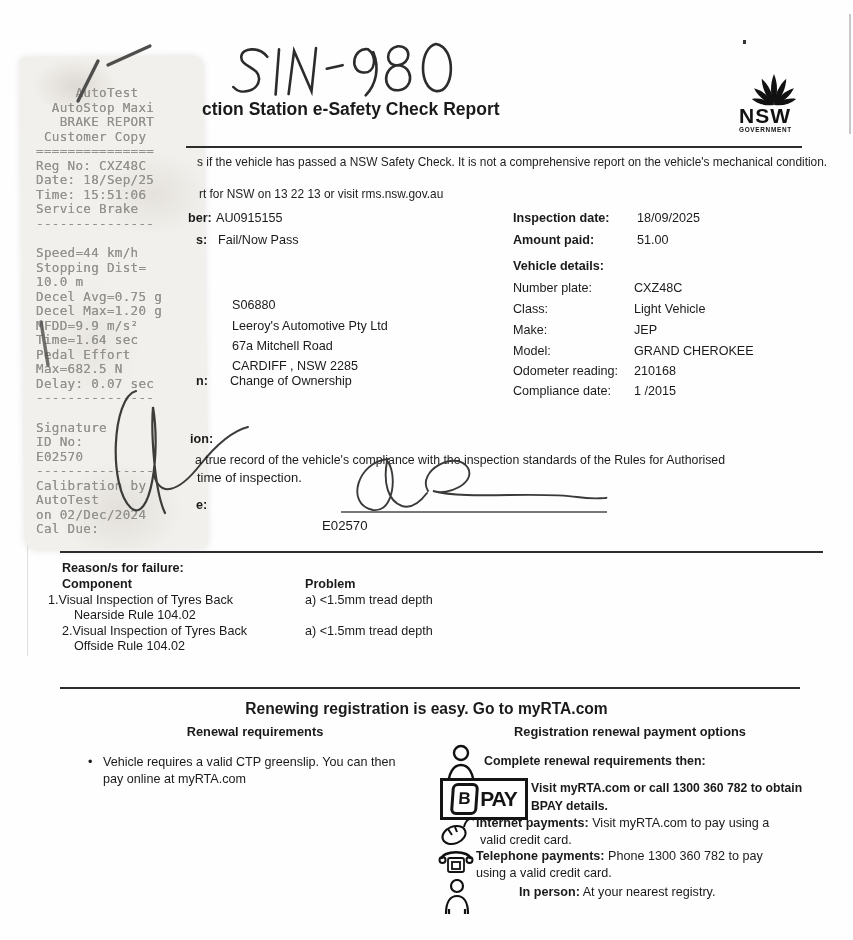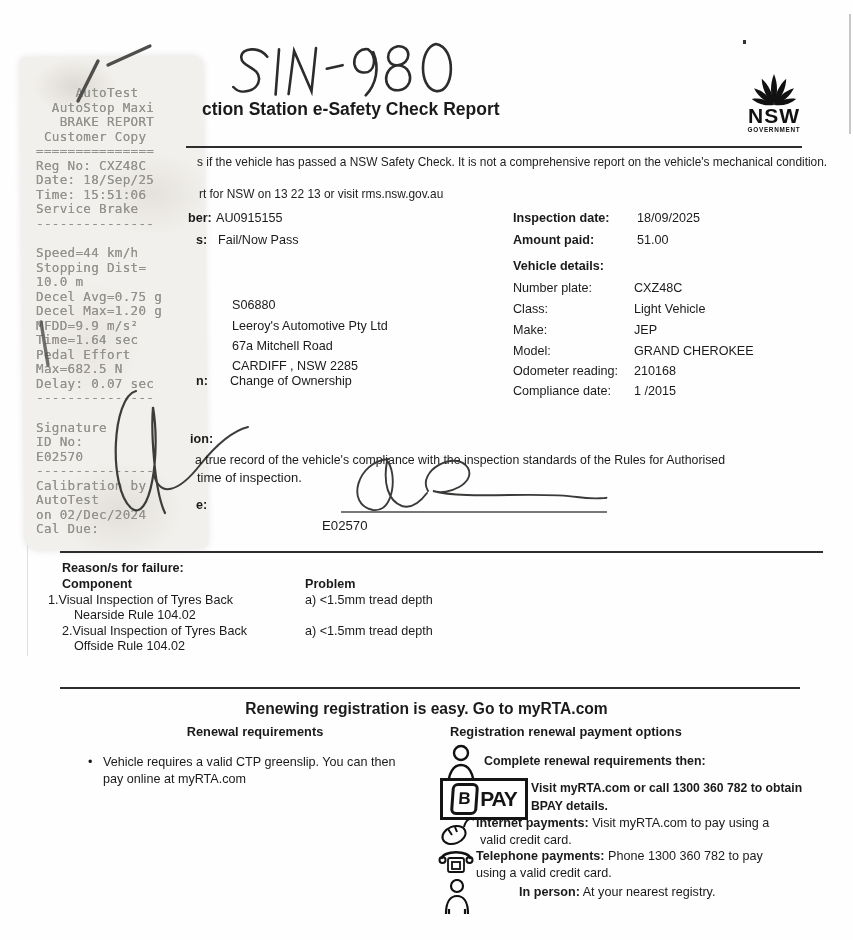--- a/index.html
+++ b/index.html
@@ -23,21 +23,21 @@
       color:#93918c;white-space:pre;letter-spacing:.3px;
       text-shadow:0 0 .5px rgba(148,146,141,.9);}
   .artifact{position:absolute;background:#9a9a98;opacity:.55;}
   .bpaybox{position:absolute;left:440px;top:778px;width:82px;height:36px;
       border:3px solid #141414;display:flex;align-items:center;justify-content:center;
       gap:2px;background:#fff;}
   .bpayB{width:21px;height:26px;border:3px solid #141414;border-radius:6px;
       display:flex;align-items:center;justify-content:center;
       font-weight:bold;font-size:17px;color:#141414;transform:skewX(-4deg);}
   .bpayPAY{font-weight:bold;font-size:21px;letter-spacing:-1px;color:#141414;}
-  .nswlogo{position:absolute;left:739px;top:64px;width:70px;text-align:center;color:#111;}
+  .nswlogo{position:absolute;left:739px;top:64px;width:70px;text-align:left;color:#111;}
   .nswlogo .nsw{font-weight:bold;font-size:21px;letter-spacing:1px;line-height:20px;}
   .nswlogo .gov{font-weight:bold;font-size:6.4px;letter-spacing:.7px;line-height:8px;}
   svg{display:block;}
 </style>
 </head>
 <body>
 
 <div class="pg">
 
   <div class="artifact" style="left:27px;top:78px;width:1px;height:578px;opacity:.3;"></div>
@@ -177,21 +177,21 @@
   <div class="abs t" style="left:48px;top:593px;">1.Visual Inspection of Tyres Back</div>
   <div class="abs t" style="left:305px;top:593px;">a) &lt;1.5mm tread depth</div>
   <div class="abs t" style="left:74px;top:608px;">Nearside Rule 104.02</div>
   <div class="abs t" style="left:62px;top:624px;">2.Visual Inspection of Tyres Back</div>
   <div class="abs t" style="left:305px;top:624px;">a) &lt;1.5mm tread depth</div>
   <div class="abs t" style="left:74px;top:639px;">Offside Rule 104.02</div>
 
   <div class="hr" style="left:60px;top:687px;width:740px;height:2.2px;"></div>
   <div class="abs b" style="left:90px;top:724px;width:330px;text-align:center;font-size:12.8px;">Renewal requirements</div>
   <div class="abs b" style="left:0;top:700px;width:853px;text-align:center;font-size:15.6px;">Renewing registration is easy. Go to myRTA.com</div>
-  <div class="abs b" style="left:450px;top:724px;width:360px;font-size:12.8px;">Registration renewal payment options</div>
+  <div class="abs b" style="left:450px;top:724px;width:360px;text-align:center;font-size:12.8px;">Registration renewal payment options</div>
 
   <div class="abs t" style="left:88px;top:755px;">•</div>
   <div class="abs t" style="left:103px;top:755px;">Vehicle requires a valid CTP greenslip. You can then</div>
   <div class="abs t" style="left:103px;top:772px;">pay online at myRTA.com</div>
 
   <svg class="abs" style="left:444px;top:744px;" width="34" height="46" viewBox="0 0 34 46">
     <g fill="none" stroke="#111" stroke-width="2.4">
       <circle cx="17" cy="9" r="7"></circle>
       <path d="M4,45 C4,28 10,21 17,21 C24,21 30,28 30,45"></path>
       <path d="M8,45 L8,38 M26,45 L26,38"></path>

